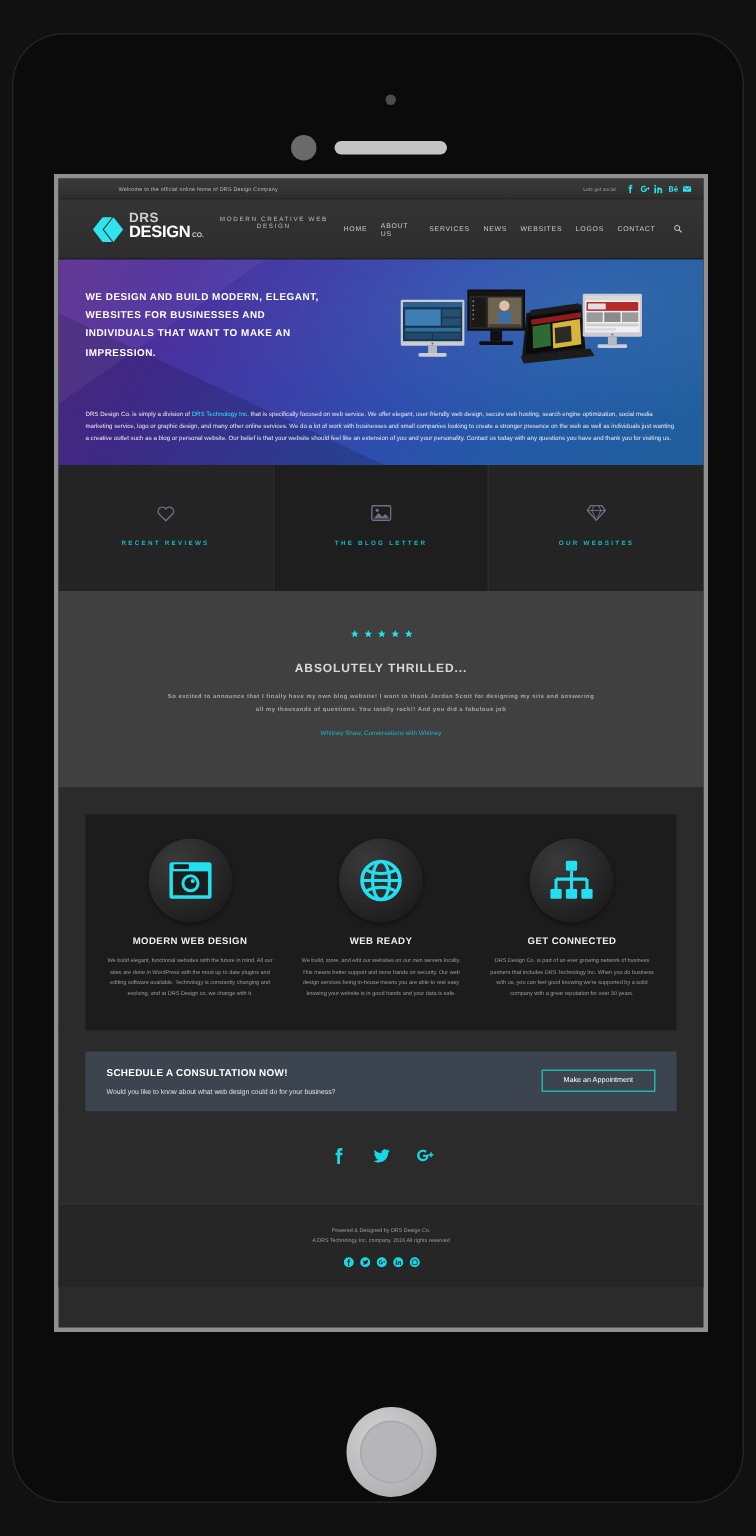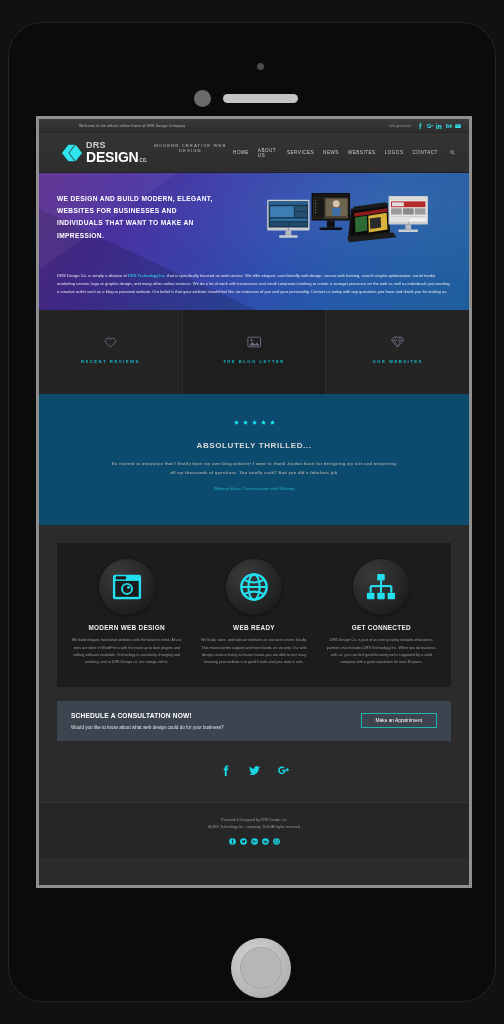--- a/index.html
+++ b/index.html
@@ -82,21 +82,21 @@
   .logo-wrap { display: flex; flex-direction: row; }
   .logo-row { display: flex; align-items: flex-start; gap: 3px; }
   .logo-mark { width: 22px; height: 22px; margin-top: 1px; }
   .logo-mark svg { width: 100%; height: 100%; display: block; }
   .logo-text { display: flex; flex-direction: column; line-height: 1; }
   .logo-drs {
     font-size: 9px; font-weight: 700; color: #cfcfcf; letter-spacing: .3px;
   }
   .logo-design-row { display: flex; align-items: baseline; }
   .logo-design {
-    font-size: 14px; font-weight: 700; color: #fff; letter-spacing: -.2px;
+    font-size: 11px; font-weight: 700; color: #fff; letter-spacing: -.2px;
   }
   .logo-co { font-size: 4.5px; font-weight: 700; color: #cfcfcf; margin-left: 1px; }
   .logo-tag {
     font-size: 4.2px; color: #bdbdbd; letter-spacing: 1.1px;
     margin-top: 2px; text-align: center; width: 100%;
   }
   .nav { margin-left: auto; display: flex; align-items: center; gap: 9px; }
   .nav-item {
     font-size: 4.6px; color: #cccccc; letter-spacing: .5px;
     text-transform: uppercase; cursor: pointer;
@@ -146,21 +146,21 @@
   .strip-col:last-child { border-right: none; }
   .strip-col:nth-child(2) { background: #1e1e1e; }
   .strip-icon { height: 12px; margin-bottom: 11px; color: #6f6f86; }
   .strip-icon svg { height: 12px; width: auto; display: block; margin: 0 auto; }
   .strip-label {
     font-size: 4.2px; color: #18b8c8; letter-spacing: 1.5px; font-weight: 700;
   }
 
   
   .testimonial {
-    background: #0c4a6e; text-align: center;
+    background: #404040; text-align: center;
     padding: 26px 48px 34px;
   }
   .stars { display: flex; justify-content: center; gap: 4px; margin-bottom: 16px; }
   .star { width: 5px; height: 5px; }
   .star svg { width: 100%; height: 100%; display: block; }
   .testimonial-title {
     font-size: 8px; color: #d8d8d8; letter-spacing: .6px; font-weight: 700;
     margin-bottom: 10px;
   }
   .testimonial-body {

